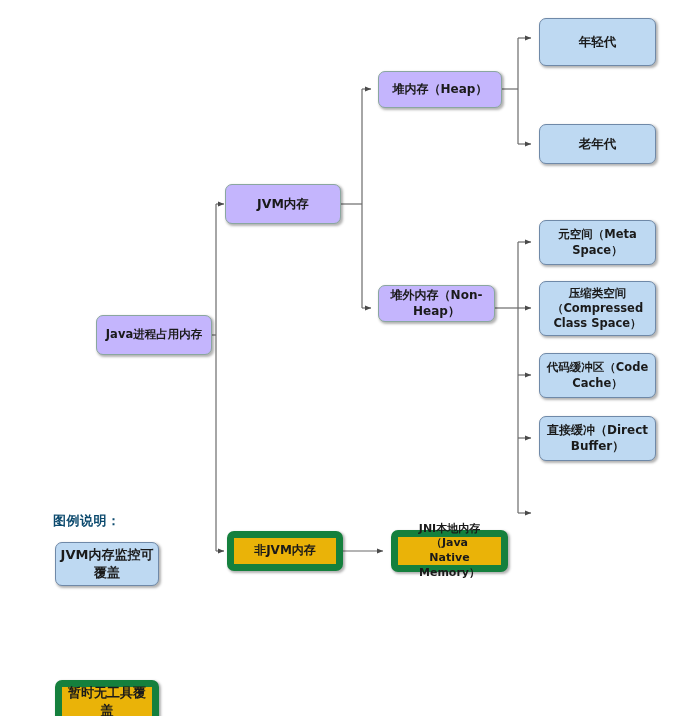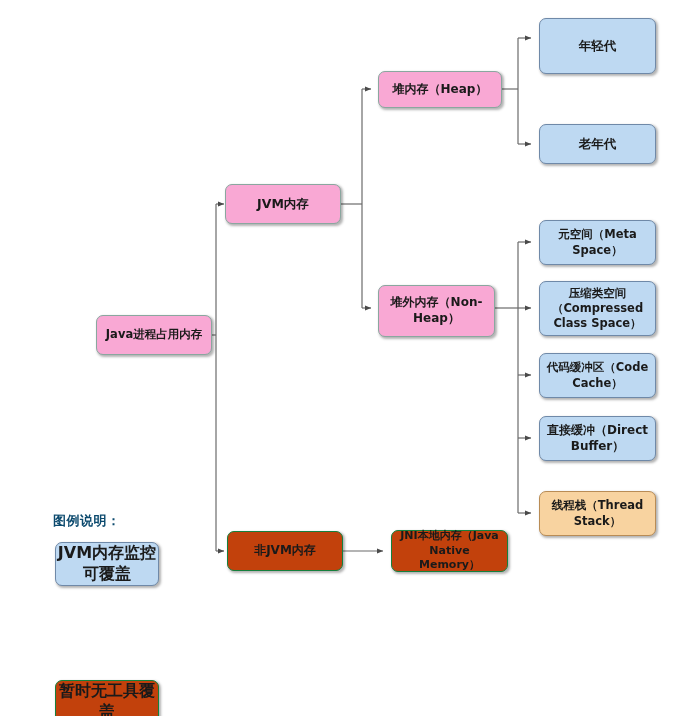--- a/index.html
+++ b/index.html
@@ -29,51 +29,51 @@
     text-align:center;
     border-radius:7px;
     font-weight:bold;
     color:#1a1a1a;
     line-height:1.32;
     padding:3px 6px;
     box-shadow:1.5px 1.5px 2.5px rgba(0,0,0,0.30);
     white-space:pre-line;
   }
   .green{
-    background:#f9a8d4;
+    background:#c4b5fd;
     border:1px solid #8aa79f;
   }
   .blue{
     background:#bed9f2;
     border:1px solid #6f89a8;
   }
   .orange{
     background:#f8d3a0;
     border:1px solid #b98c55;
   }
   .gray{
-    background:#c2410c;
-    border:1px solid #15803d;
+    background:#eab308;
+    border:7px solid #15803d;
   }
   .legend-title{
     position:absolute;
     font-size:13px;
     font-weight:bold;
     color:#0c4a6e;
     letter-spacing:0.5px;
   }
   .legend-box{
     position:absolute;
     box-sizing:border-box;
     display:flex;
     align-items:center;
     justify-content:center;
     text-align:center;
     border-radius:7px;
-    font-size:16px;
+    font-size:13px;
     font-weight:bold;
     color:#1a1a1a;
     box-shadow:1.5px 1.5px 2.5px rgba(0,0,0,0.30);
   }
 </style>
 </head>
 <body>
 
 <div id="canvas">
 
@@ -116,42 +116,40 @@
   </svg>
 
   <div class="node green" style="left:96px;top:315px;width:116px;height:40px;font-size:11.5px;">Java进程占用内存</div>
 
   <div class="node green" style="left:225px;top:184px;width:116px;height:40px;font-size:12.5px;">JVM内存</div>
 
   <div class="node gray" style="left:227px;top:531px;width:116px;height:40px;font-size:12px;">非JVM内存</div>
 
   <div class="node green" style="left:378px;top:71px;width:124px;height:37px;font-size:12px;">堆内存（Heap）</div>
 
-  <div class="node green" style="left:378px;top:285px;width:117px;height:52px;font-size:12px;">堆外内存（Non-
+  <div class="node green" style="left:378px;top:285px;width:117px;height:37px;font-size:12px;">堆外内存（Non-
 Heap）</div>
 
-  <div class="node blue" style="left:539px;top:18px;width:117px;height:56px;font-size:12.5px;">年轻代</div>
+  <div class="node blue" style="left:539px;top:18px;width:117px;height:48px;font-size:12.5px;">年轻代</div>
 
   <div class="node blue" style="left:539px;top:124px;width:117px;height:40px;font-size:12.5px;">老年代</div>
 
   <div class="node blue" style="left:539px;top:220px;width:117px;height:45px;font-size:11.5px;">元空间（Meta
 Space）</div>
 
   <div class="node blue" style="left:539px;top:281px;width:117px;height:55px;font-size:11.5px;">压缩类空间
 （Compressed
 Class Space）</div>
 
   <div class="node blue" style="left:539px;top:353px;width:117px;height:45px;font-size:11.5px;">代码缓冲区（Code
 Cache）</div>
 
   <div class="node blue" style="left:539px;top:416px;width:117px;height:45px;font-size:12px;">直接缓冲（Direct
 Buffer）</div>
 
-  <div class="node orange" style="left:539px;top:491px;width:117px;height:45px;font-size:11.5px;">线程栈（Thread
-Stack）</div>
 
   <div class="node gray" style="left:391px;top:530px;width:117px;height:42px;font-size:11px;">JNI本地内存（Java
 Native Memory）</div>
 
   <div class="legend-title" style="left:53px;top:512px;">图例说明：</div>
 
   <div class="legend-box blue" style="left:55px;top:542px;width:104px;height:44px;">JVM内存监控可覆盖</div>
 
 
   <div class="legend-box gray" style="left:55px;top:659px;width:104px;height:44px;margin-top:21px;">暂时无工具覆盖</div>

